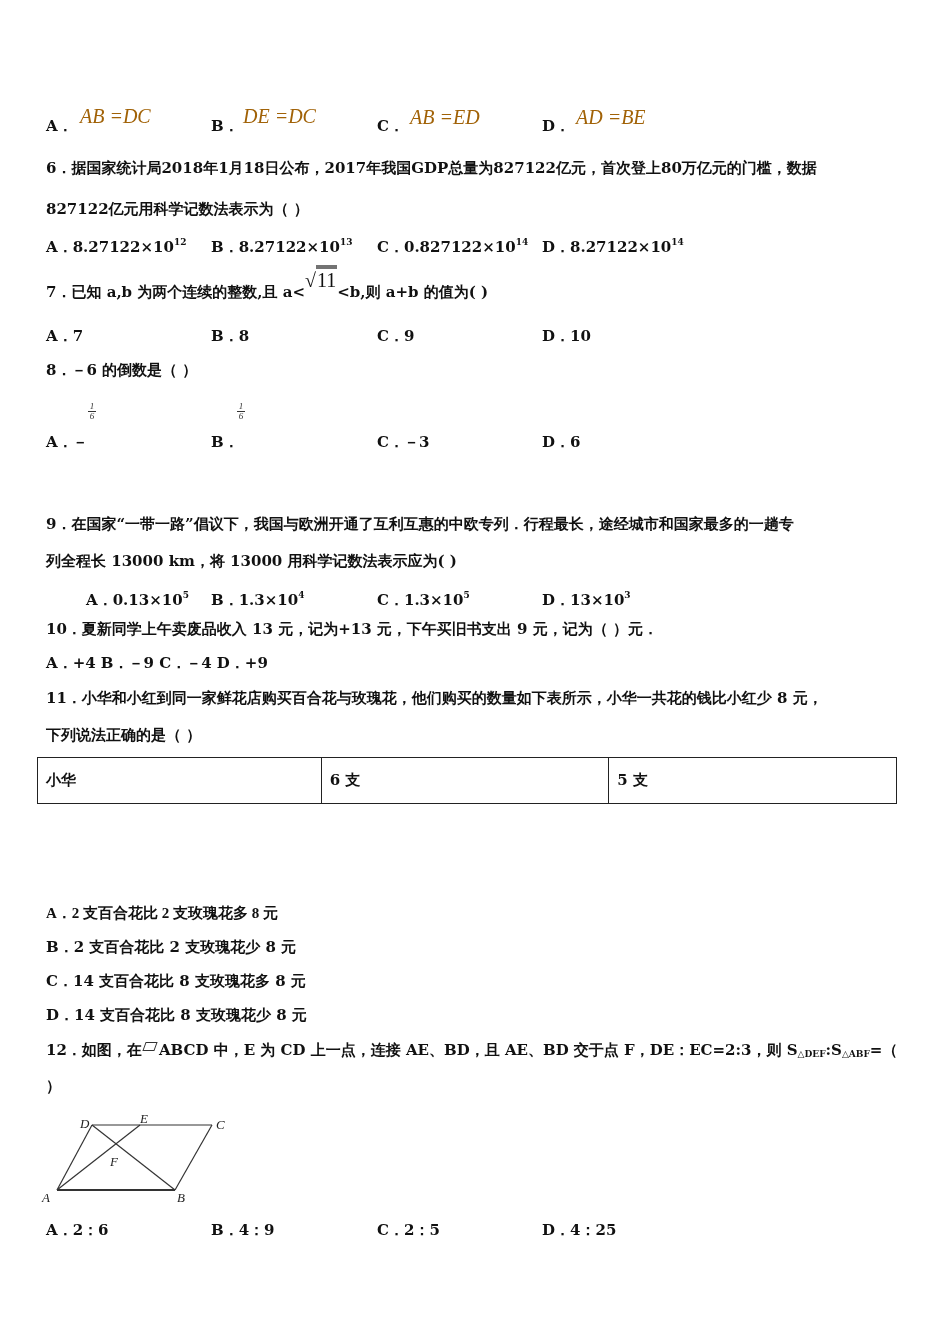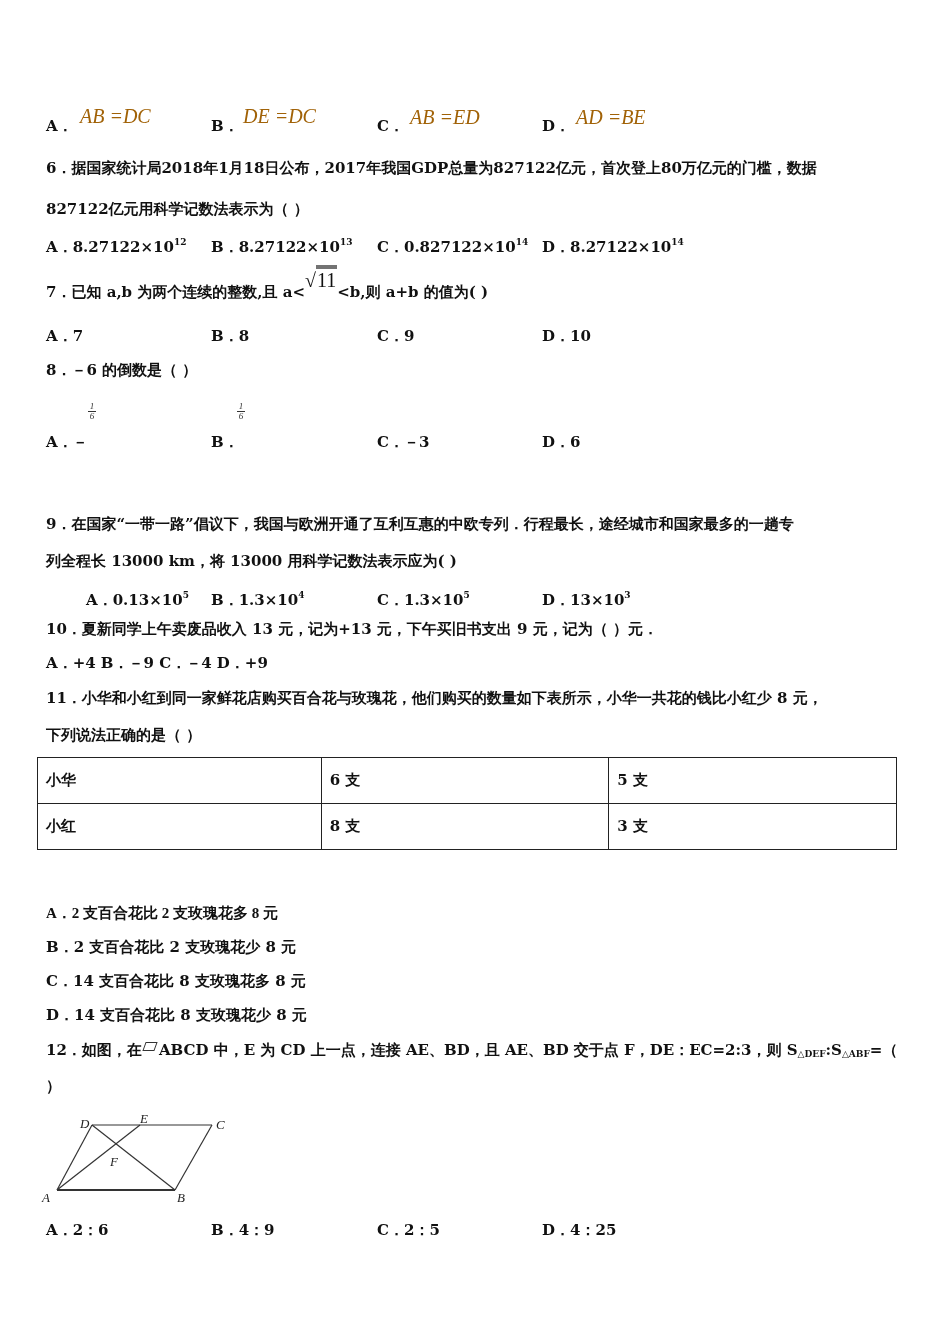--- a/index.html
+++ b/index.html
@@ -86,25 +86,20 @@
 <div class="line" style="top:688px;">11．小华和小红到同一家鲜花店购买百合花与玫瑰花，他们购买的数量如下表所示，小华一共花的钱比小红少 8 元，</div>
 <div class="line" style="top:725px;">下列说法正确的是（      ）</div>
 
 <table class="flowers">
   <tbody>
   <tr>
     <td>小华</td>
     <td>6 支</td>
     <td>5 支</td>
   </tr>
-  <tr>
-    <td>小红</td>
-    <td>8 支</td>
-    <td>3 支</td>
-  </tr>
 </tbody>
   </table>
 
 <div class="line" style="top:903px;font-family:Liberation Serif, serif;">A．2 支百合花比 2 支玫瑰花多 8 元</div>
 <div class="line" style="top:937px;">B．2 支百合花比 2 支玫瑰花少 8 元</div>
 <div class="line" style="top:971px;">C．14 支百合花比 8 支玫瑰花多 8 元</div>
 <div class="line" style="top:1005px;">D．14 支百合花比 8 支玫瑰花少 8 元</div>
 
 <div class="line" style="top:1040px;">
   <span>12．如图，在</span><span class="para"></span><span>ABCD 中，E 为 CD 上一点，连接 AE、BD，且 AE、BD 交于点 F，DE：EC=2:3，则 S</span><sub>△DEF</sub><span>:S</span><sub>△ABF</sub><span>=（</span>

